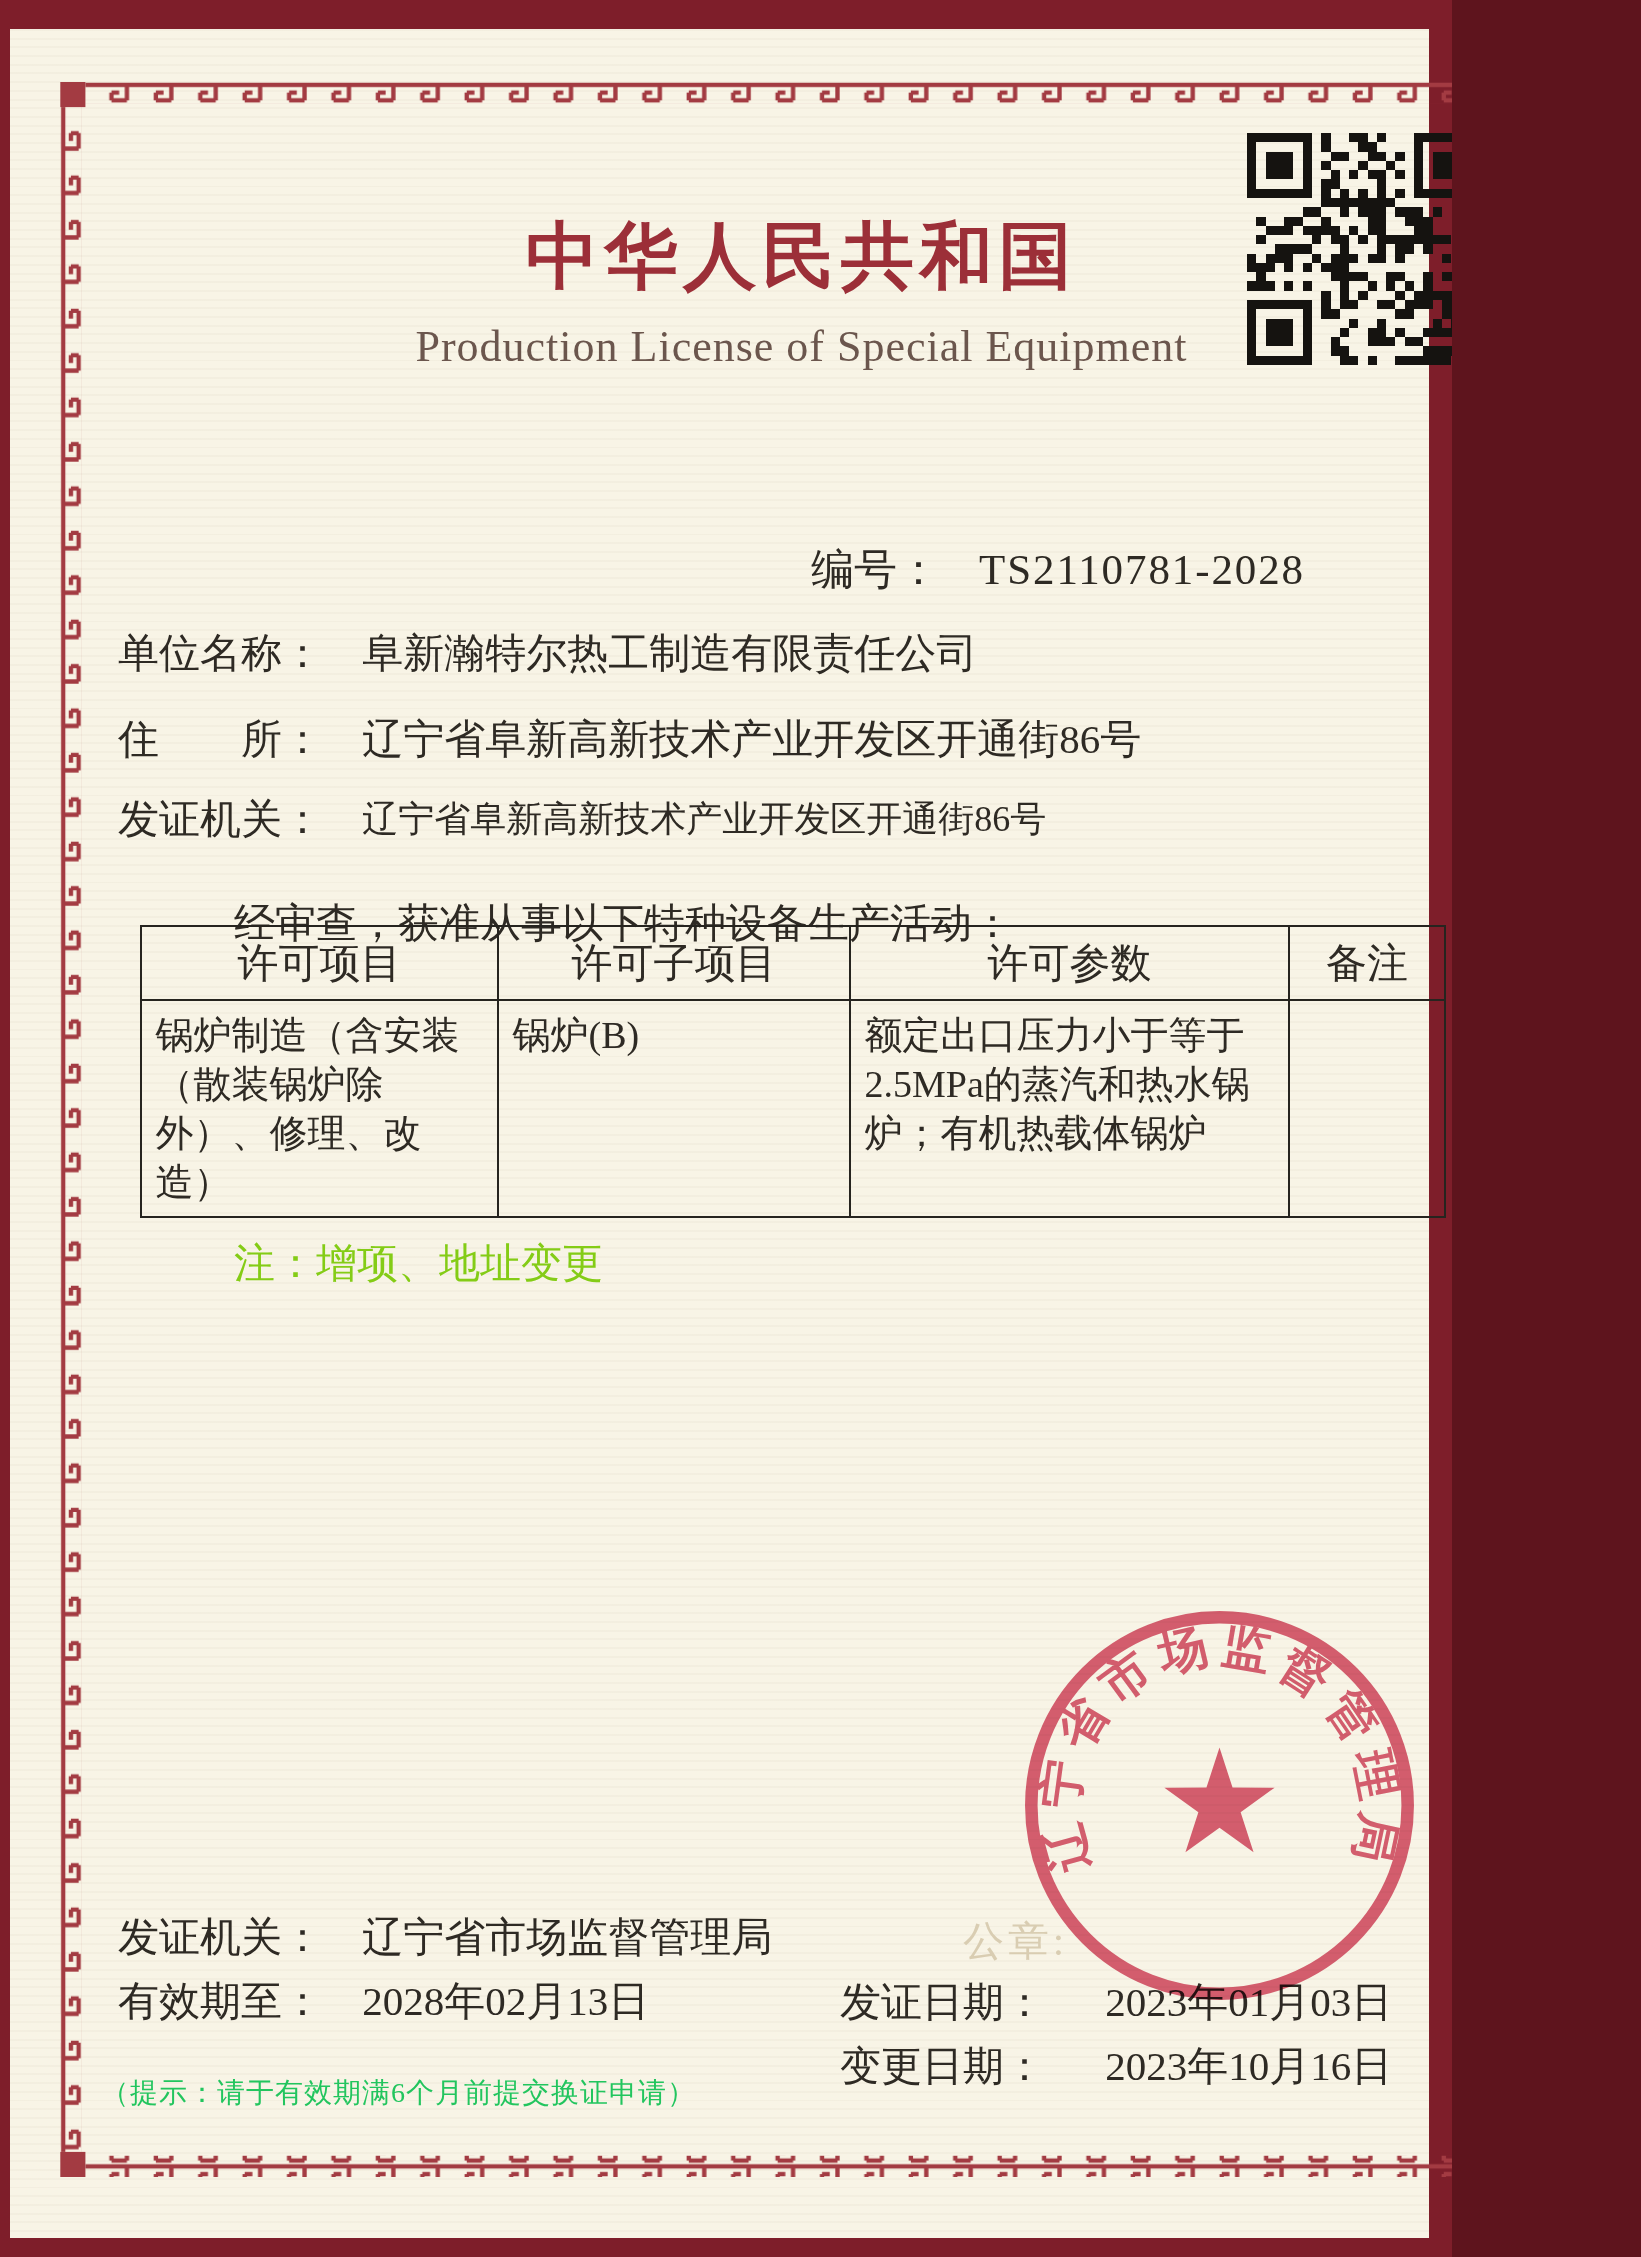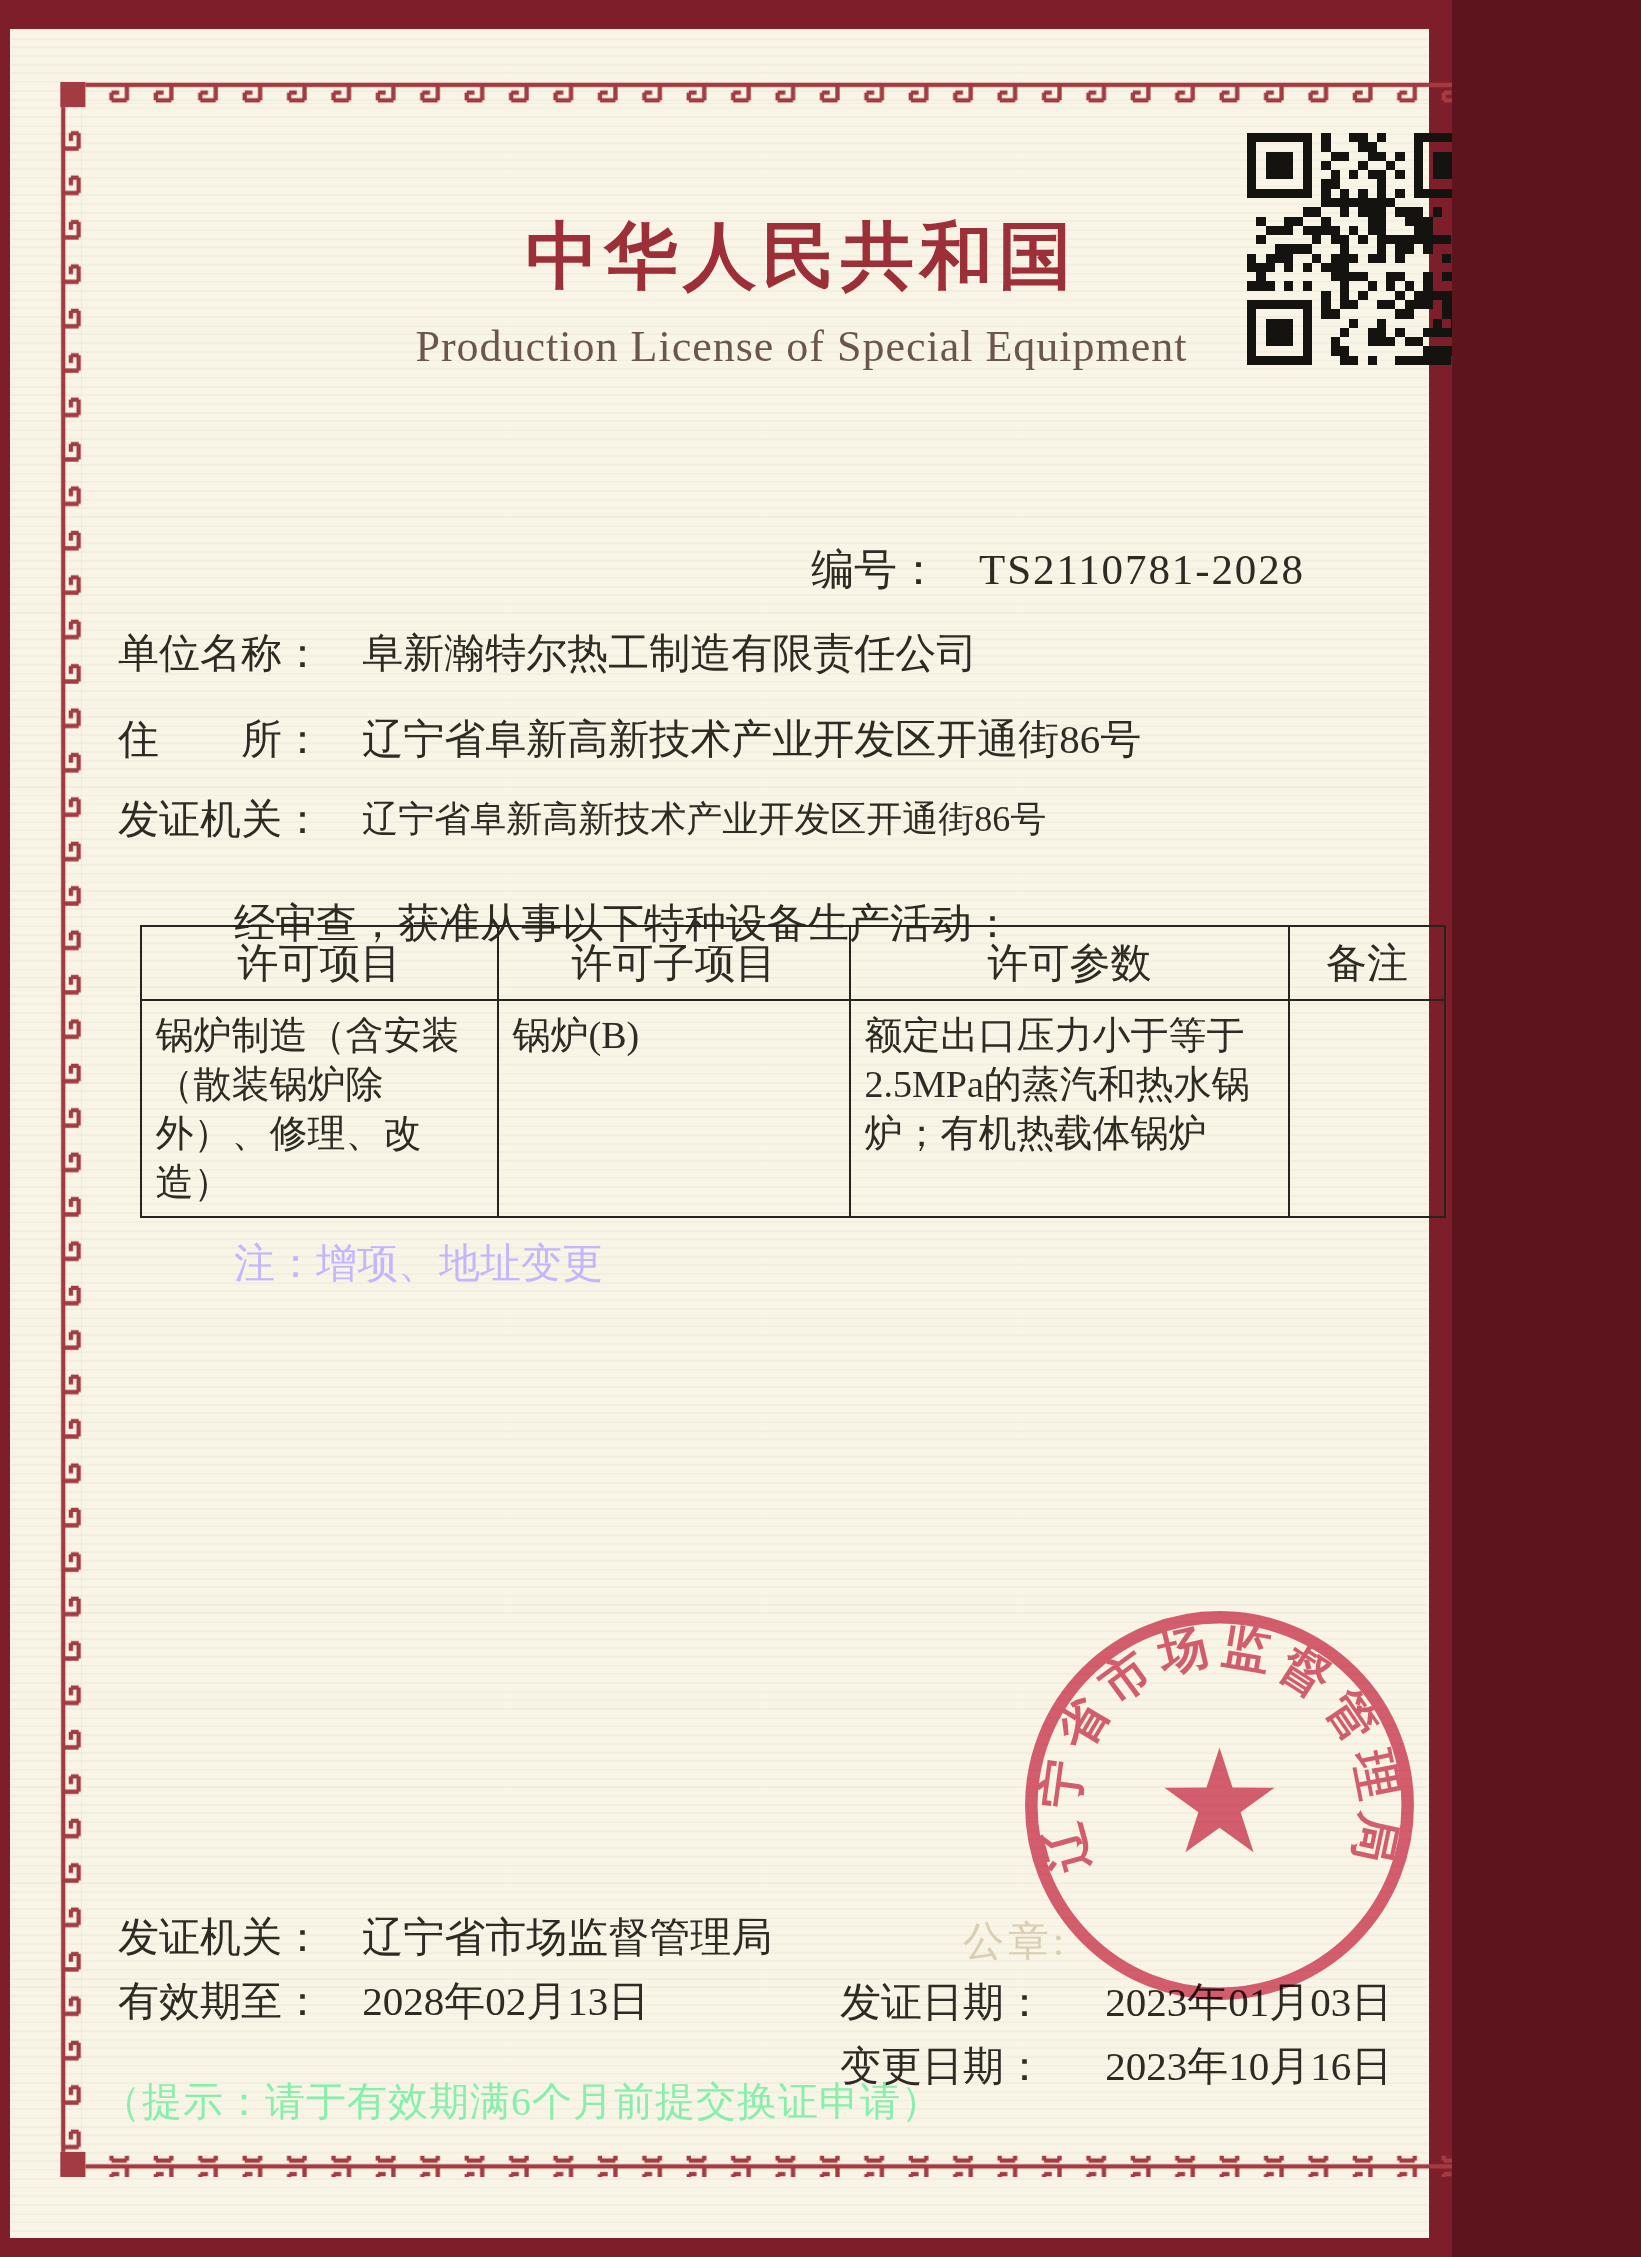--- a/index.html
+++ b/index.html
@@ -22,28 +22,28 @@
   .r1{left:118px;top:626px;}
   .r2{left:118px;top:712px;}
   .r3{left:118px;top:792px;}
   .r3 .val{font-size:36px;vertical-align:1.9px;}
   .statement{position:absolute;left:234px;top:896px;font-size:41px;color:#2e2a24;}
   table.lic{position:absolute;left:140px;top:925px;border-collapse:collapse;table-layout:fixed;}
   table.lic th,table.lic td{border:2.9px solid #26241f;color:#2e2a24;}
   table.lic th{height:70px;font-size:41px;font-weight:normal;text-align:center;}
   table.lic td{height:189px;vertical-align:top;font-size:38px;line-height:49px;padding:9.7px 13.5px;}
   .c1{width:357px;}.c2{width:352px;}.c3{width:439px;}.c4{width:156px;}
-  .note{position:absolute;left:234px;top:1236px;font-size:41px;color:#c4b5fd;}
+  .note{position:absolute;left:234px;top:1236px;font-size:41px;color:#84cc16;}
   .f-issuer{left:118px;top:1910px;}
   .f-valid{left:118px;top:1974px;}
   .f-issue{left:840px;top:1975px;}
   .f-change{left:840px;top:2039px;}
   .f-issue .val,.f-change .val{margin-left:50px;}
   .gongzhang{position:absolute;left:963px;top:1914px;font-size:41px;color:#d9cdb2;letter-spacing:3.9px;}
-  .hint{position:absolute;left:101px;top:2074px;font-size:40px;color:#86efac;letter-spacing:1px;}
+  .hint{position:absolute;left:101px;top:2074px;font-size:28px;color:#22c55e;letter-spacing:1px;}
   .seal{position:absolute;left:1012px;top:1598px;mix-blend-mode:multiply;opacity:0.9;}
 </style>
 </head>
 <body>
 
 <div class="page">
   <div class="paper"></div>
 
   <svg class="meander" width="1526" height="2095" viewBox="0 0 1580 2170">
     <defs>

